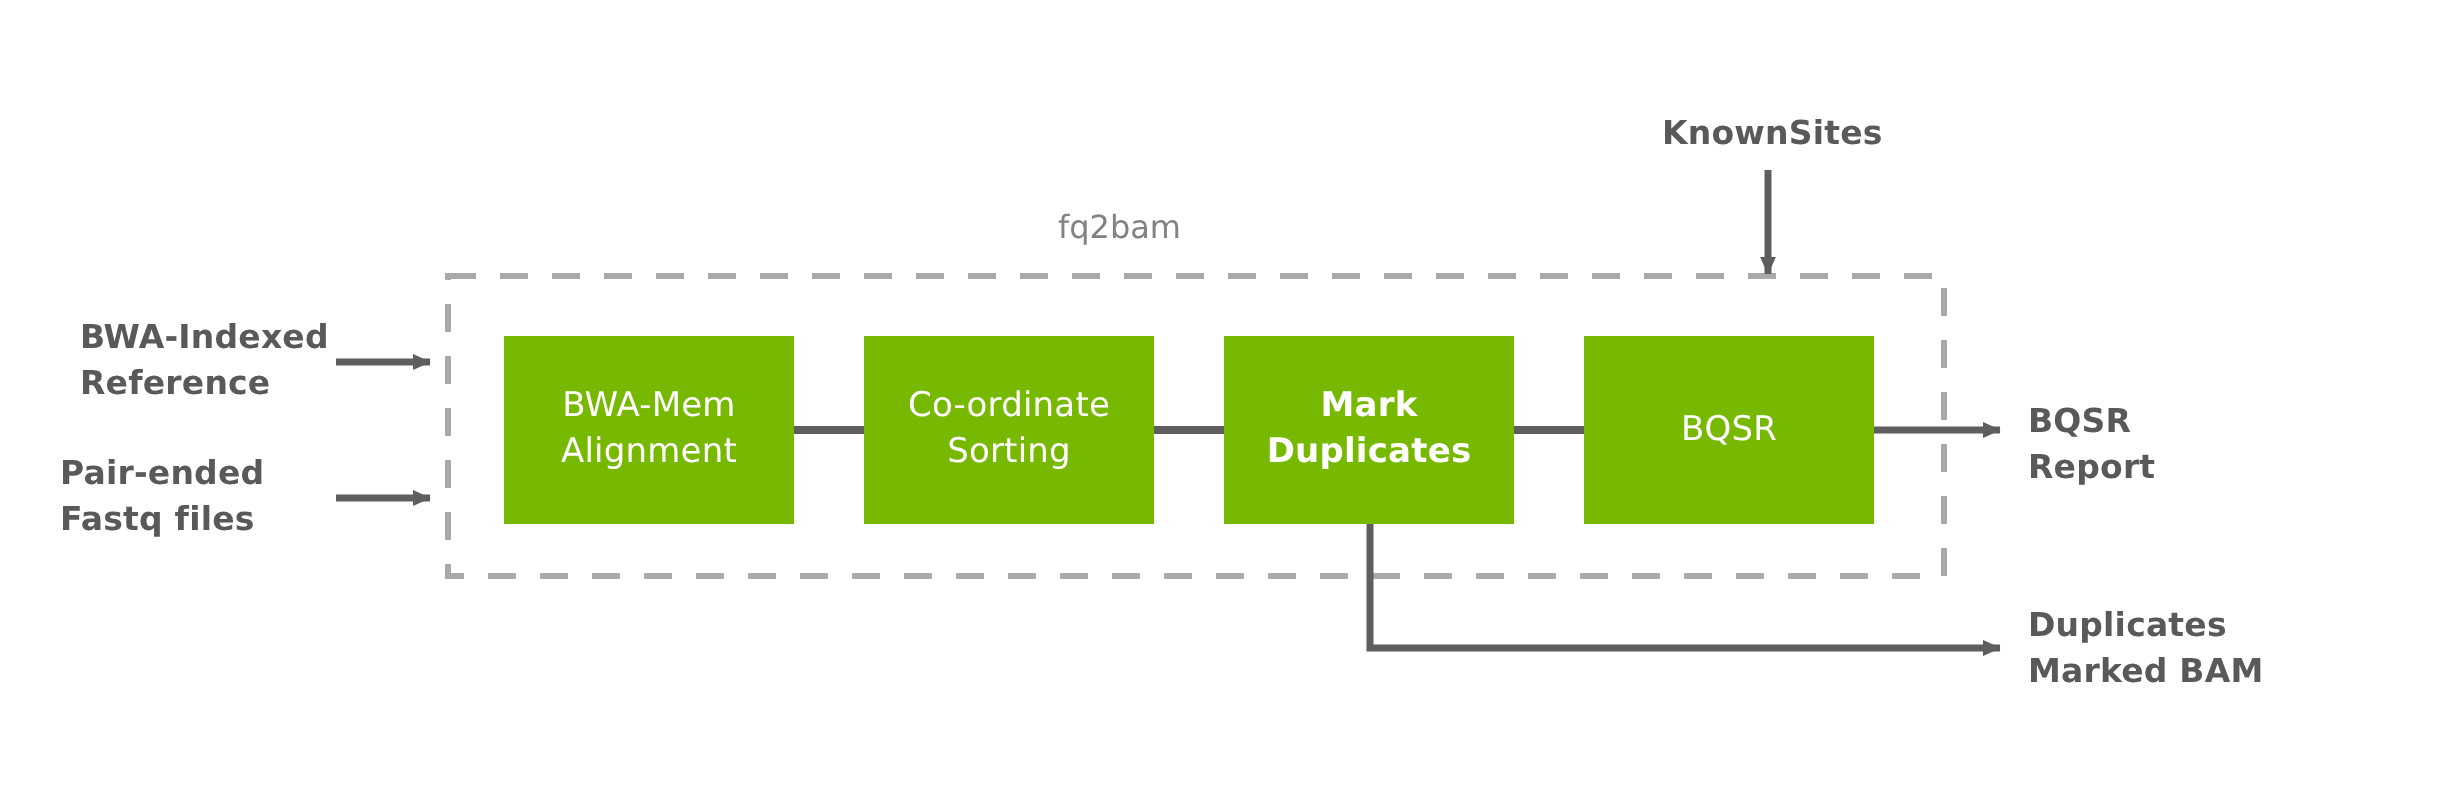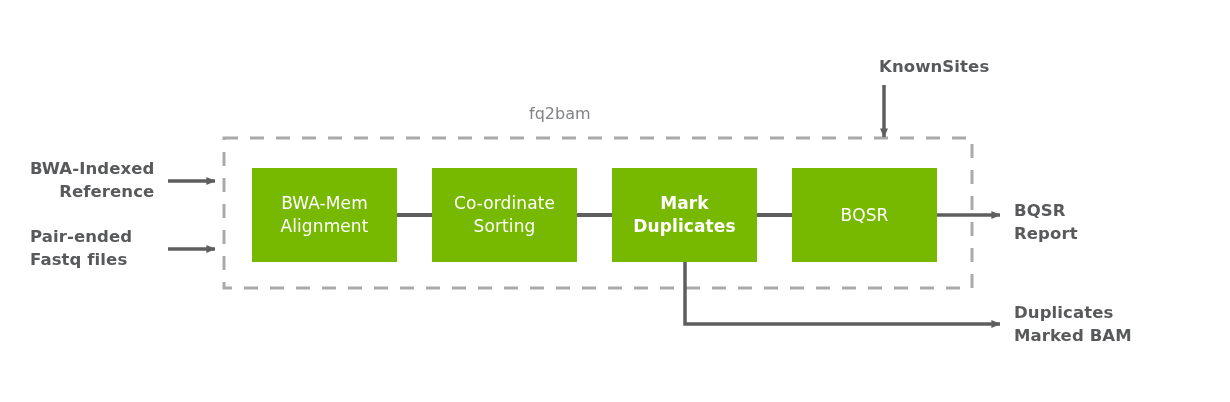--- a/index.html
+++ b/index.html
@@ -97,27 +97,27 @@
 Alignment</div>
 
   <div class="node-box" style="left:432px; top:168px; width:145px; height:94px;">Co-ordinate
 Sorting</div>
 
   <div class="node-box" style="left:612px; top:168px; width:145px; height:94px;font-weight:bold;">Mark
 Duplicates</div>
 
   <div class="node-box" style="left:792px; top:168px; width:145px; height:94px;">BQSR</div>
 
-  <div class="io-label" style="left:30px; top:158px;text-align:right;">BWA-Indexed
+  <div class="io-label" style="left:40px; top:158px;">BWA-Indexed
 Reference</div>
 
   <div class="io-label" style="left:30px; top:226px;">Pair-ended
 Fastq files</div>
 
-  <div class="io-label" style="left:831px; top:56px;margin-left:48px;">KnownSites</div>
+  <div class="io-label" style="left:831px; top:56px;">KnownSites</div>
 
   <div class="io-label lbl-right" style="left:1014px; top:200px;">BQSR
 Report</div>
 
   <div class="io-label lbl-right" style="left:1014px; top:302px;">Duplicates
 Marked BAM</div>
 
 </div>
 
 </body></html>

